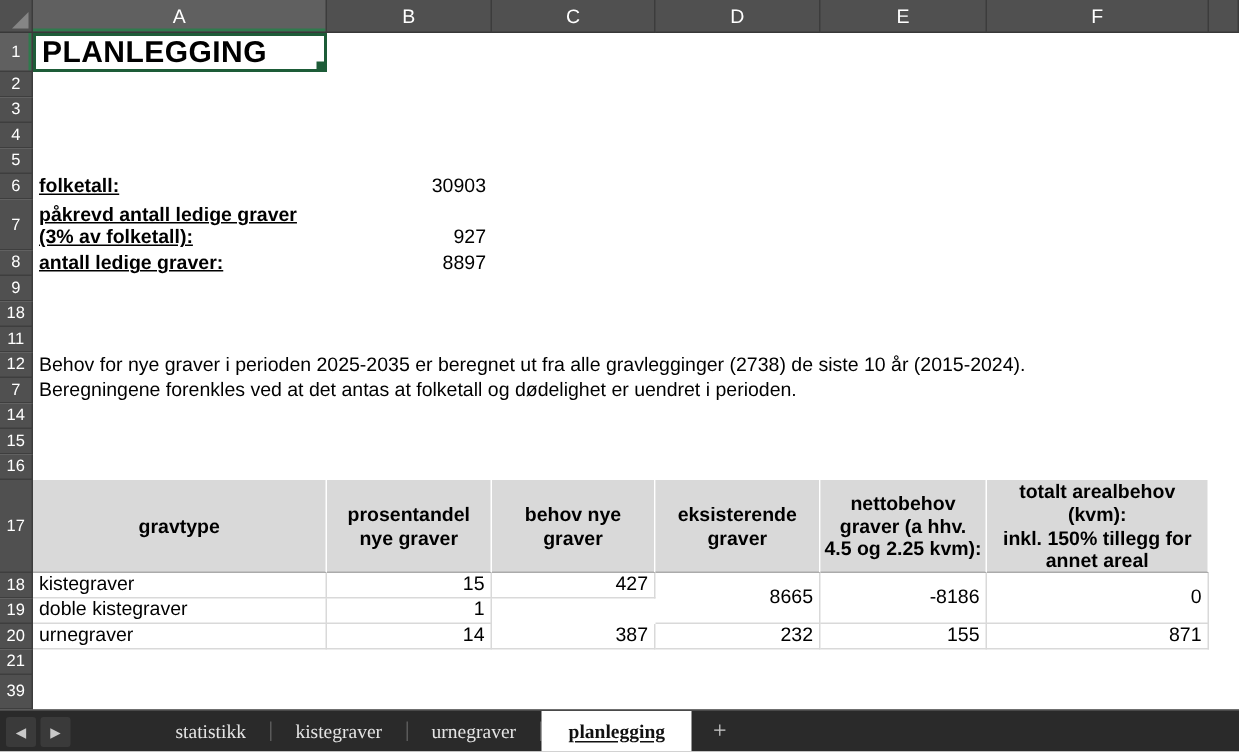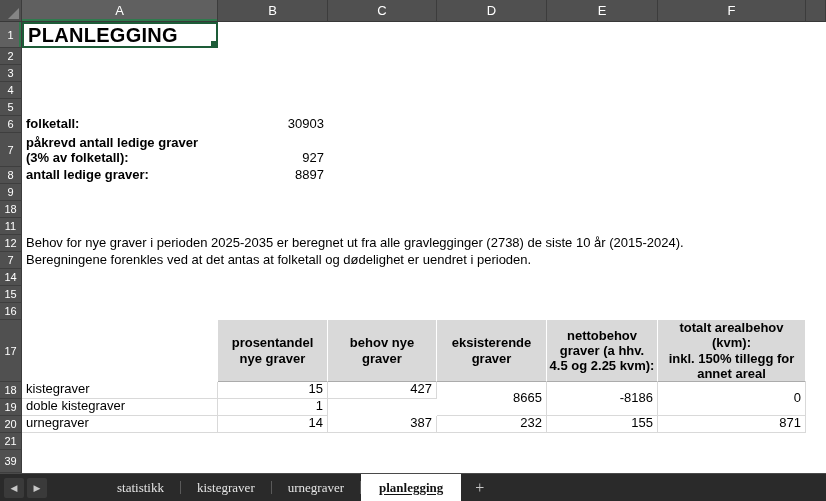--- a/index.html
+++ b/index.html
@@ -25,21 +25,21 @@
     grid-template-columns: 22px 196px 110px 109px 110px 111px 148px 1fr;
     grid-template-rows: 26px repeat(5,17px) 34px repeat(9,17px) 62px repeat(4,17px) 23px; }
   .rn { grid-column: 1; background: #505050; color: #fff; font-size: 11px;
         display: flex; align-items: center; justify-content: center;
         border-right: 1px solid #3c3c3c; border-bottom: 1px solid #3e3e3e; user-select: none; }
   .selrn { background: #606060; box-shadow: inset -2px 0 0 #2f7a4d; }
 
   .cell { display: flex; align-items: flex-end; padding: 0 4px 1px 4px;
           font-size: 13px; color: #000; overflow: hidden; line-height: 1.2; }
   .num  { justify-content: flex-end; }
-  .bold { font-weight: bold; }
+  .bold { font-weight: bold; text-decoration: underline; }
   .prewrap { white-space: pre-line; }
   .note { white-space: nowrap; overflow: visible; z-index: 1; }
   .title { font-size: 20px; font-weight: bold; align-items: center; letter-spacing: .3px; }
 
   .a1sel { border: 2px solid #1d5c38; position: relative; }
   .a1sel::after { content: ""; position: absolute; right: -2px; bottom: -2px;
     width: 6px; height: 6px; background: #1d5c38; border: 1px solid #fff; z-index: 2; }
 
   .th { background: #d9d9d9; font-weight: bold; font-size: 13px; display: flex;
         align-items: center; justify-content: center; text-align: center;
@@ -115,20 +115,21 @@
     <div class="cell bold prewrap" style="grid-column:2;grid-row:7">påkrevd antall ledige graver
 (3% av folketall):</div>
     <div class="cell num" style="grid-column:3;grid-row:7">927</div>
 
     <div class="cell bold" style="grid-column:2;grid-row:8">antall ledige graver:</div>
     <div class="cell num" style="grid-column:3;grid-row:8">8897</div>
 
     <div class="cell note" style="grid-column:2 / 9;grid-row:12">Behov for nye graver i perioden 2025-2035 er beregnet ut fra alle gravlegginger (2738) de siste 10 år (2015-2024).</div>
     <div class="cell note" style="grid-column:2 / 9;grid-row:13">Beregningene forenkles ved at det antas at folketall og dødelighet er uendret i perioden.</div>
 
+    <div class="th" style="grid-column:2;grid-row:17">gravtype</div>
     <div class="th" style="grid-column:3;grid-row:17">prosentandel
 nye graver</div>
     <div class="th" style="grid-column:4;grid-row:17">behov nye
 graver</div>
     <div class="th" style="grid-column:5;grid-row:17">eksisterende
 graver</div>
     <div class="th" style="grid-column:6;grid-row:17">nettobehov
 graver (a hhv.
 4.5 og 2.25 kvm):</div>
     <div class="th" style="grid-column:7;grid-row:17">totalt arealbehov

